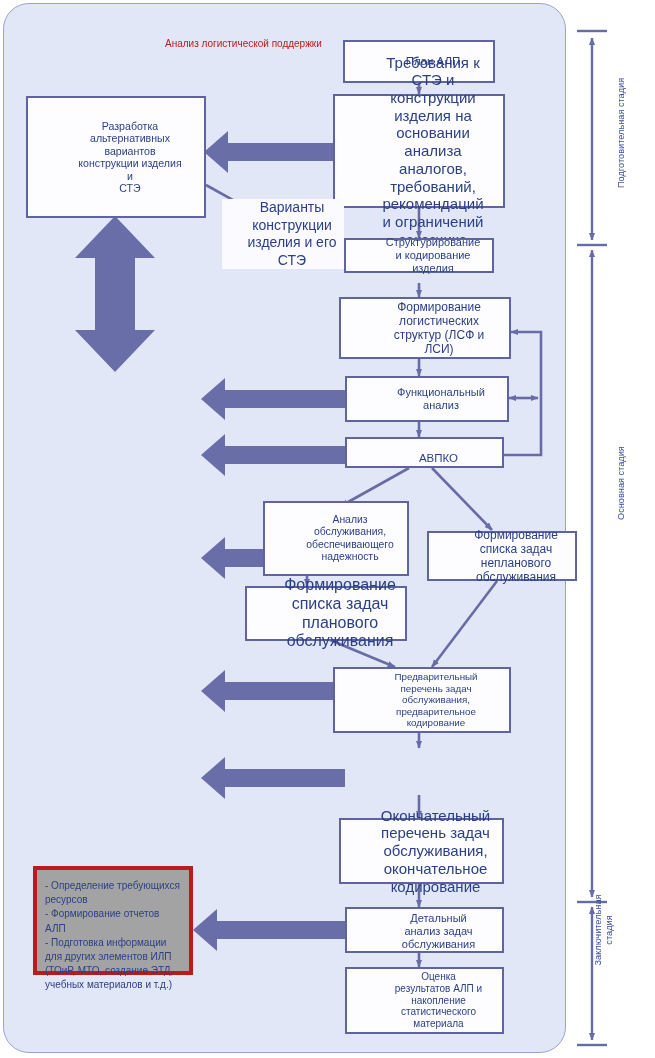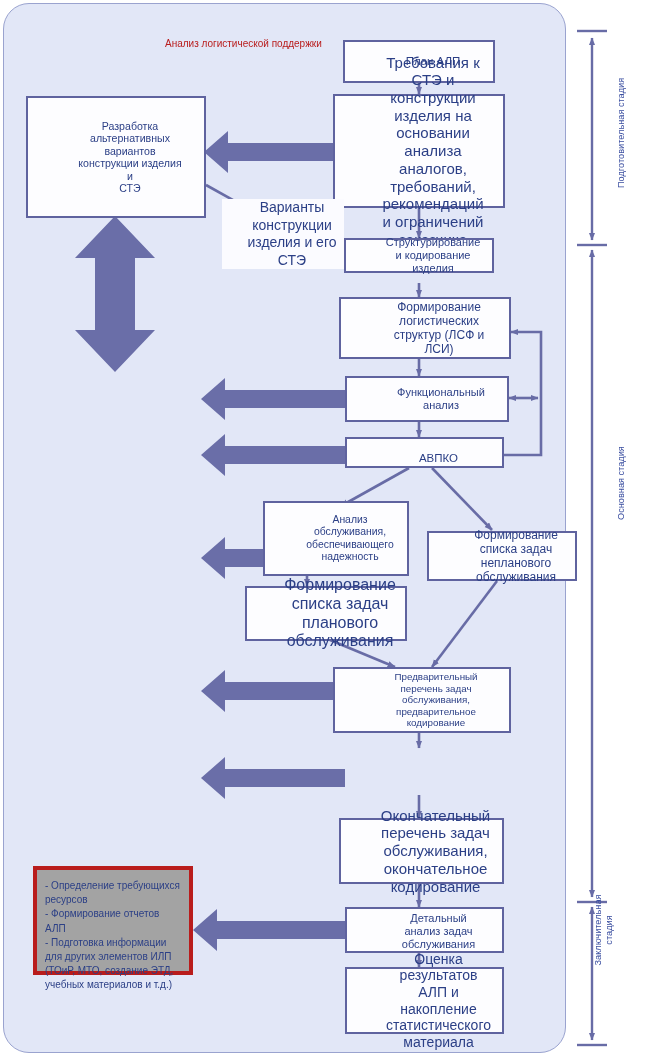--- a/index.html
+++ b/index.html
@@ -168,21 +168,21 @@
 
 
   <div class="box" style="left:339px;top:818px;width:165px;height:66px;font-size:15px;">
     <span>Окончательный перечень задач обслуживания, окончательное кодирование</span>
   </div>
 
   <div class="box" style="left:345px;top:907px;width:159px;height:46px;font-size:11px;align-items:flex-end;">
     <span>Детальный анализ задач обслуживания</span>
   </div>
 
-  <div class="box" style="left:345px;top:967px;width:159px;height:67px;font-size:14px;">
+  <div class="box" style="left:345px;top:967px;width:159px;height:67px;font-size:10px;">
     <span>Оценка результатов АЛП и накопление статистического материала</span>
   </div>
 
 
   <div class="listbox" style="left:33px;top:866px;width:160px;height:109px;">
     <span style="white-space:pre-line;">- Определение требующихся ресурсов
 - Формирование отчетов АЛП
 - Подготовка информации для других элементов ИЛП (ТОиР, МТО, создание ЭТД, учебных материалов и т.д.)</span>
   </div>
 

